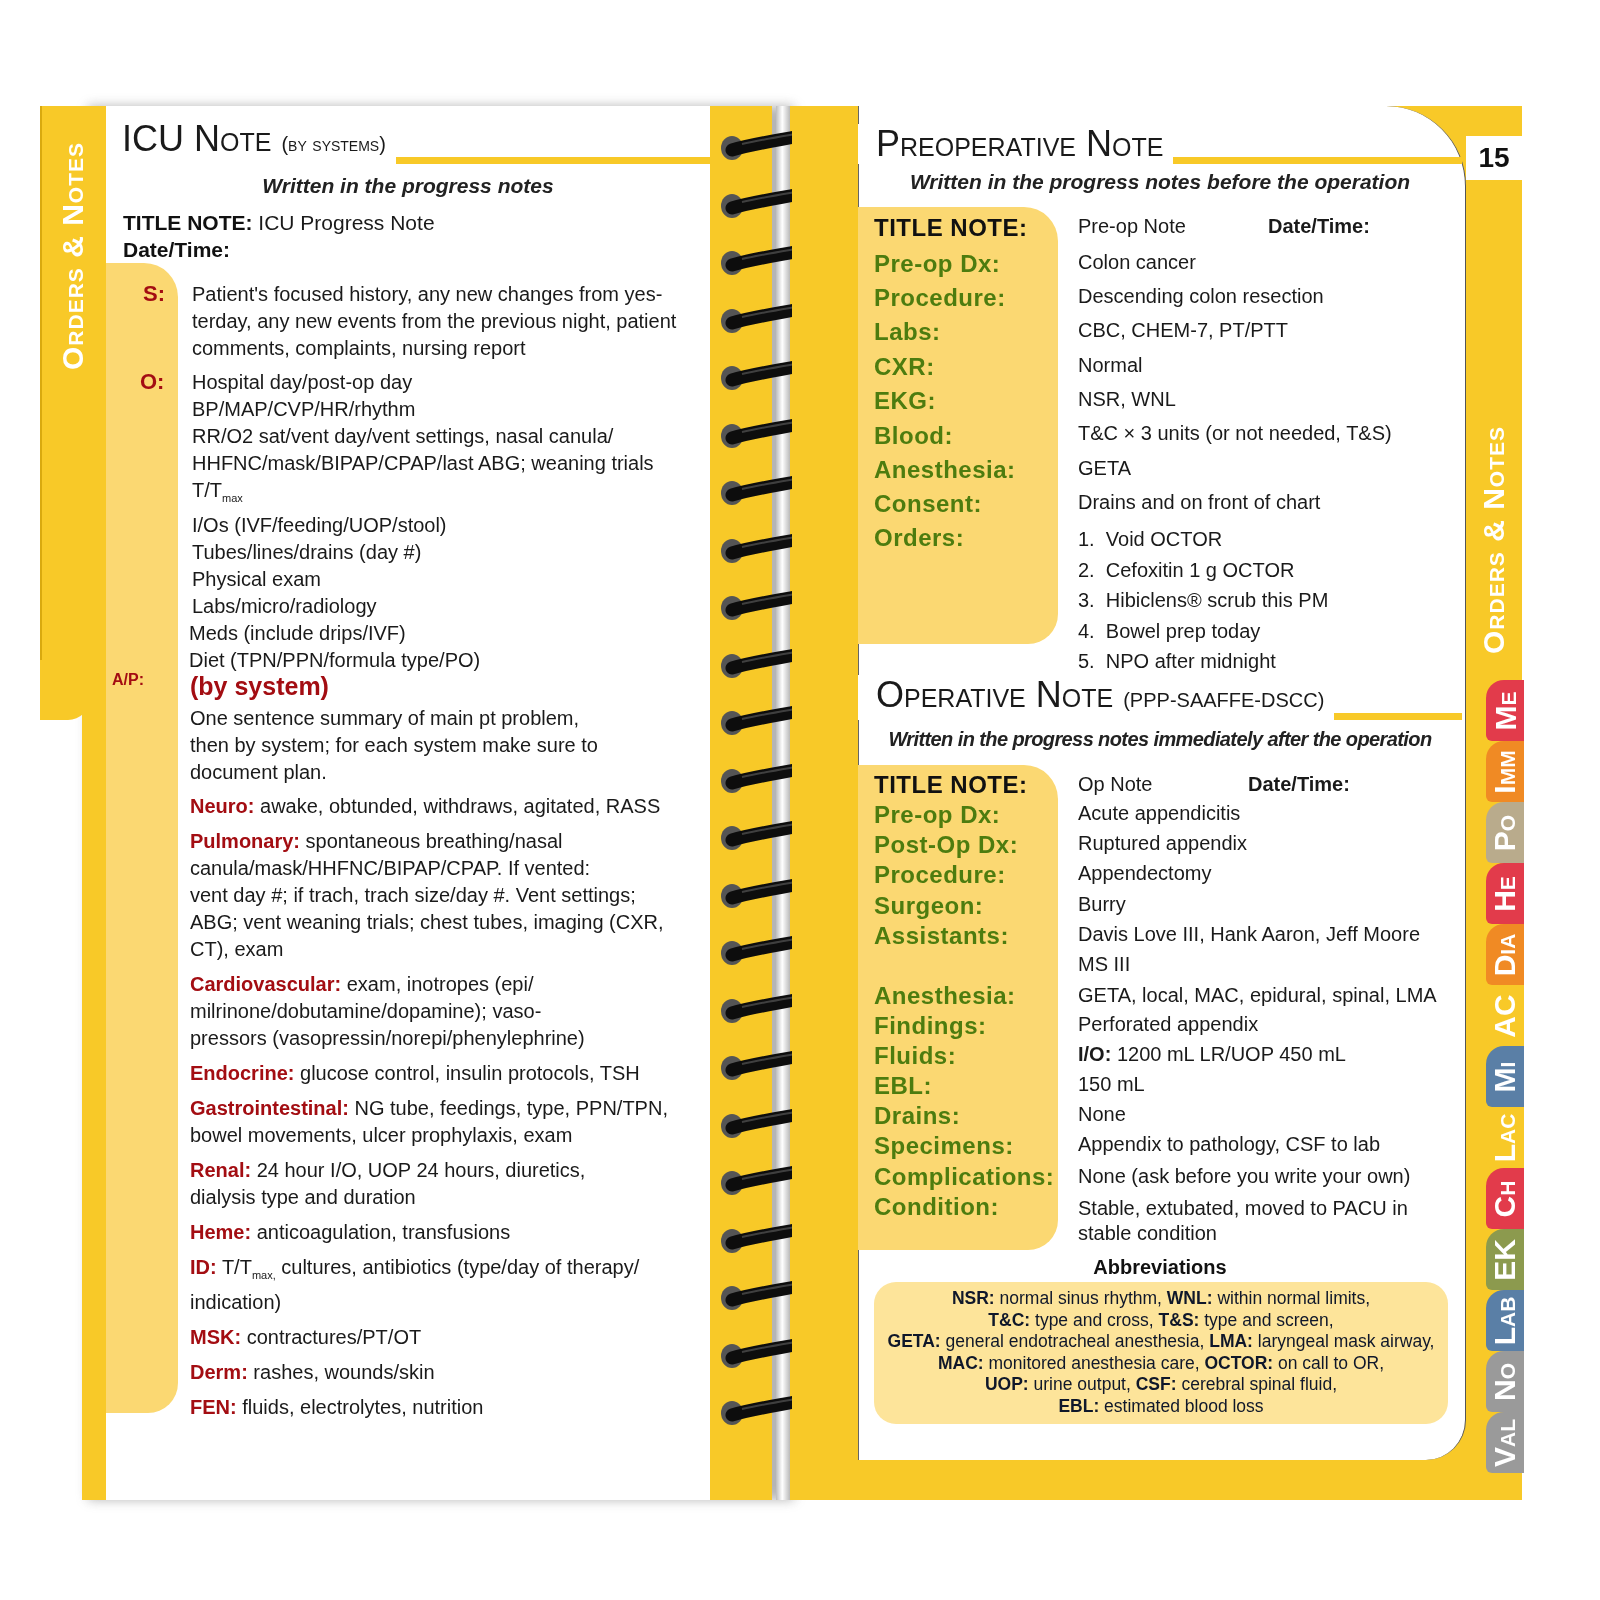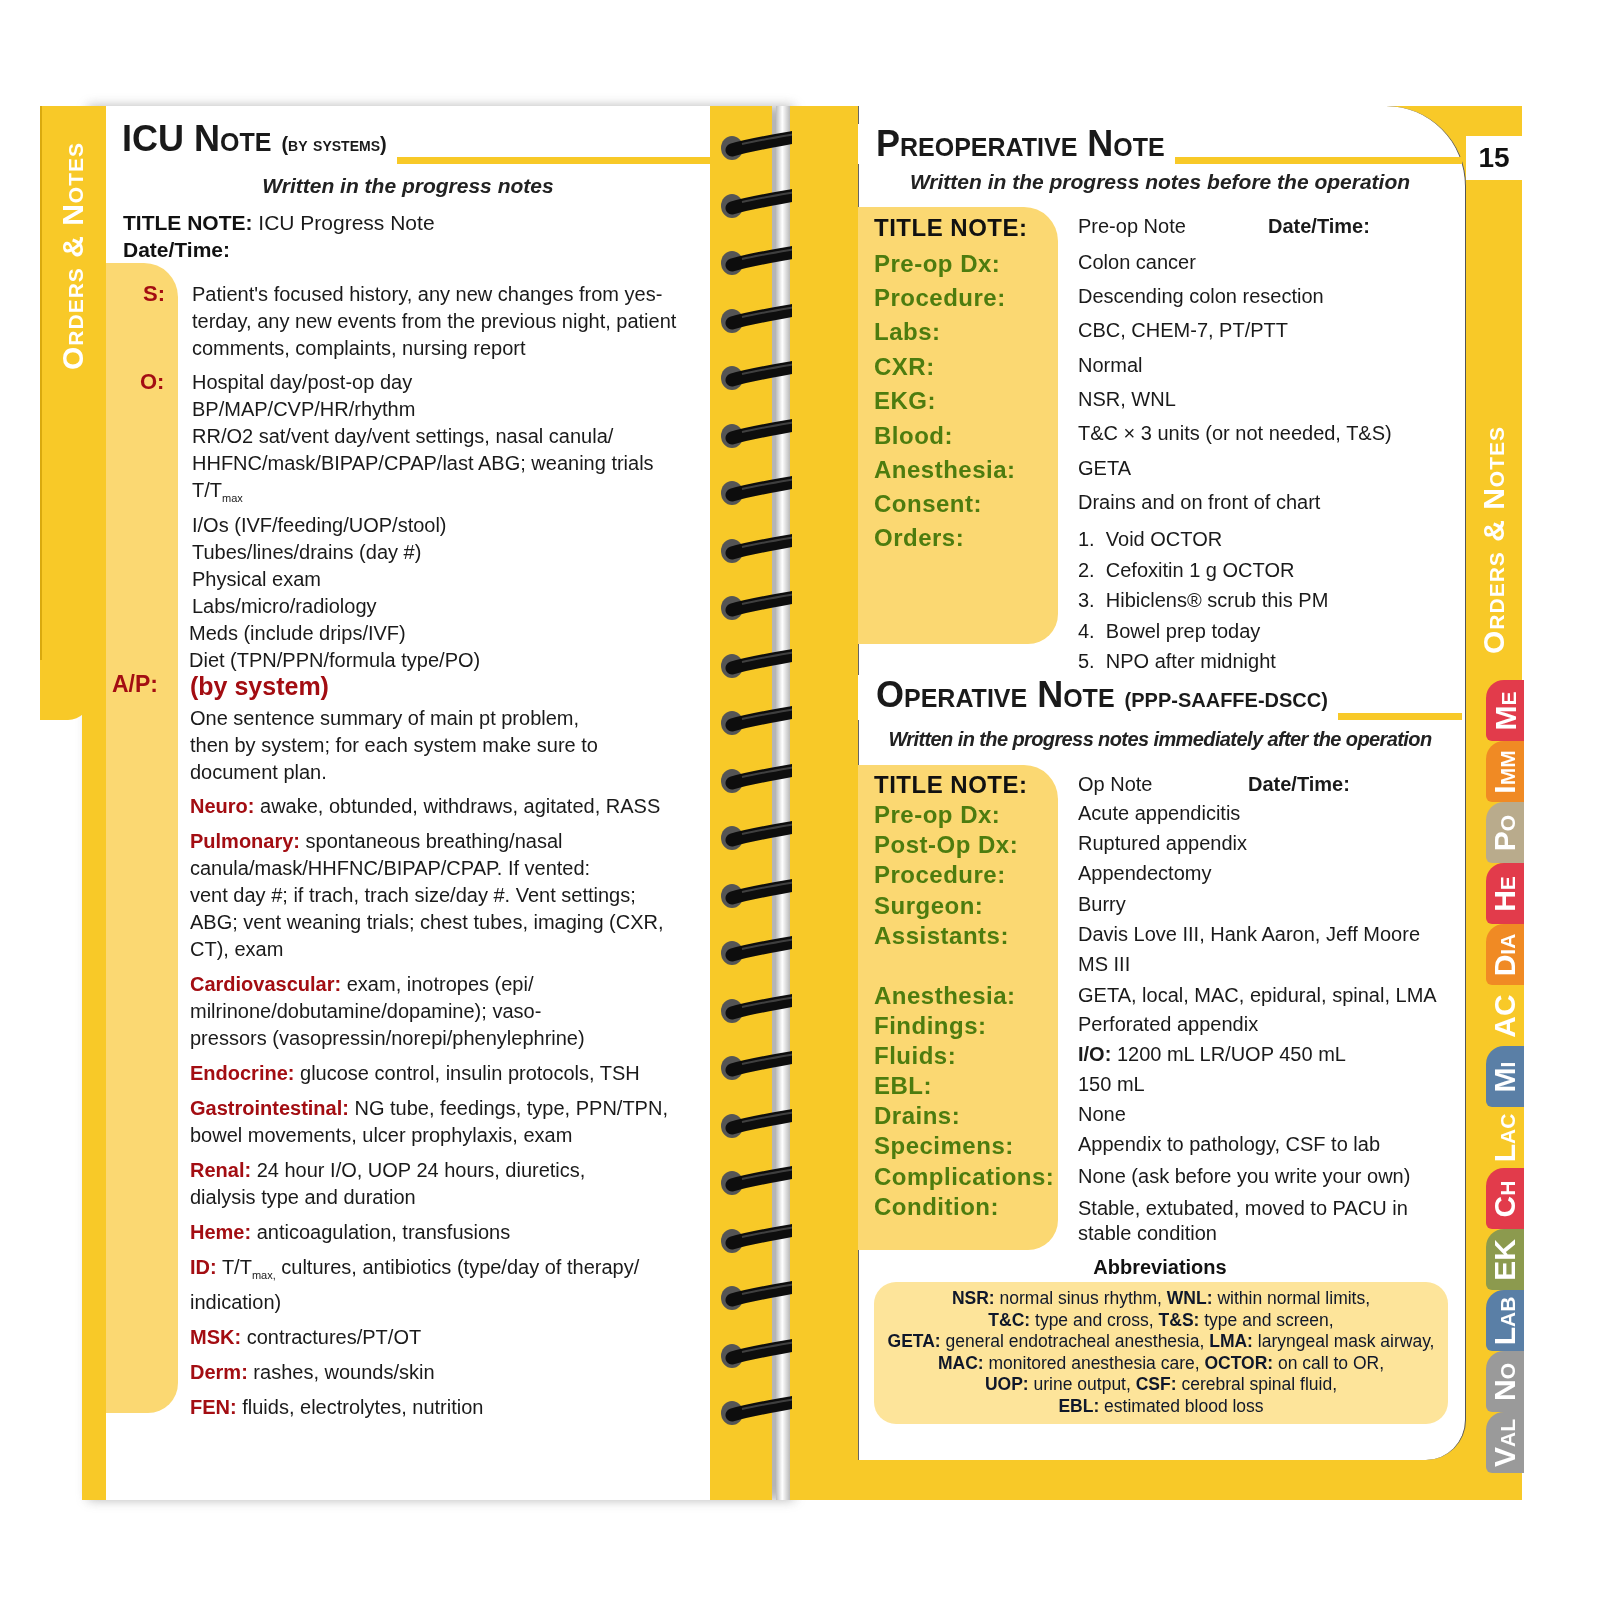--- a/index.html
+++ b/index.html
@@ -11,21 +11,21 @@
   .left-spine { position: absolute; left: 40px; top: 106px; width: 66px; height: 582px; background: #f8c928; border-left: 2px solid #d9a90f; }
   .left-spine-lower { position: absolute; left: 82px; top: 688px; width: 24px; height: 812px; background: #f8c928; }
   .left-notch { position: absolute; left: 40px; top: 660px; width: 50px; height: 60px; background: #f8c928; border-bottom-right-radius: 22px; }
   .left-tab-label { position: absolute; left: 40px; top: 106px; width: 66px; height: 300px; display: flex; align-items: center; justify-content: center; }
   .left-tab-label span { transform: rotate(-90deg); white-space: nowrap; color: #ffffff; font-weight: bold; font-size: 30px; letter-spacing: 1px; font-variant: small-caps; }
 
   .left-page { position: absolute; left: 106px; top: 106px; width: 622px; height: 1394px; background: #ffffff; border-right: 1px solid #888; }
 
   .title-bar { position: absolute; display: flex; align-items: flex-end; }
   .title-bar .rule { position: absolute; height: 7px; background: #f8c928; }
-  .section-title { position: relative; background: #fff; padding-right: 10px; color: #1a1a1a; font-weight: bold; font-variant: small-caps; font-size: 36px; line-height: 40px; }
+  .section-title { position: relative; background: #fff; padding-right: 10px; color: #1a1a1a; font-weight: normal; font-variant: small-caps; font-size: 36px; line-height: 40px; }
   .section-title .sub { font-size: 20px; }
 
   .subtitle { position: absolute; font-style: italic; font-weight: bold; font-size: 21px; color: #222; text-align: center; }
 
   .body-text { font-size: 20px; line-height: 27px; color: #1a1a1a; }
   .red { color: #a30d12; font-weight: bold; }
   .blk { font-weight: bold; color: #111; }
 
   .soap-bg { position: absolute; left: 106px; top: 263px; width: 72px; height: 1150px; background: #fbd872; border-top-right-radius: 34px; border-bottom-right-radius: 30px; }
 
@@ -95,21 +95,21 @@
   <div>HHFNC/mask/BIPAP/CPAP/last ABG; weaning trials</div>
   <div><span>T/T</span><sub style="font-size:11px;">max</sub></div>
   <div>I/Os (IVF/feeding/UOP/stool)</div>
   <div>Tubes/lines/drains (day #)</div>
   <div>Physical exam</div>
   <div>Labs/micro/radiology</div>
   <div style="margin-left:-3px;">Meds (include drips/IVF)</div>
   <div style="margin-left:-3px;">Diet (TPN/PPN/formula type/PO)</div>
 </div>
 
-<div class="abs red" style="left:112px; top:671px; font-size:23px;">A/P:</div>
+<div class="abs red" style="left:112px; top:671px; font-size:16px;">A/P:</div>
 <div class="abs red" style="left:190px; top:672px; font-size:25px;">(by system)</div>
 <div class="abs body-text" style="left:190px; top:705px;">
   <div>One sentence summary of main pt problem,</div>
   <div>then by system; for each system make sure to</div>
   <div>document plan.</div>
 </div>
 
 <div class="abs body-text" style="left:190px; top:793px; width:510px;">
   <div style="margin-bottom:8px;"><span class="red">Neuro:</span> <span>awake, obtunded, withdraws, agitated, RASS</span></div>
   <div style="margin-bottom:8px;">

